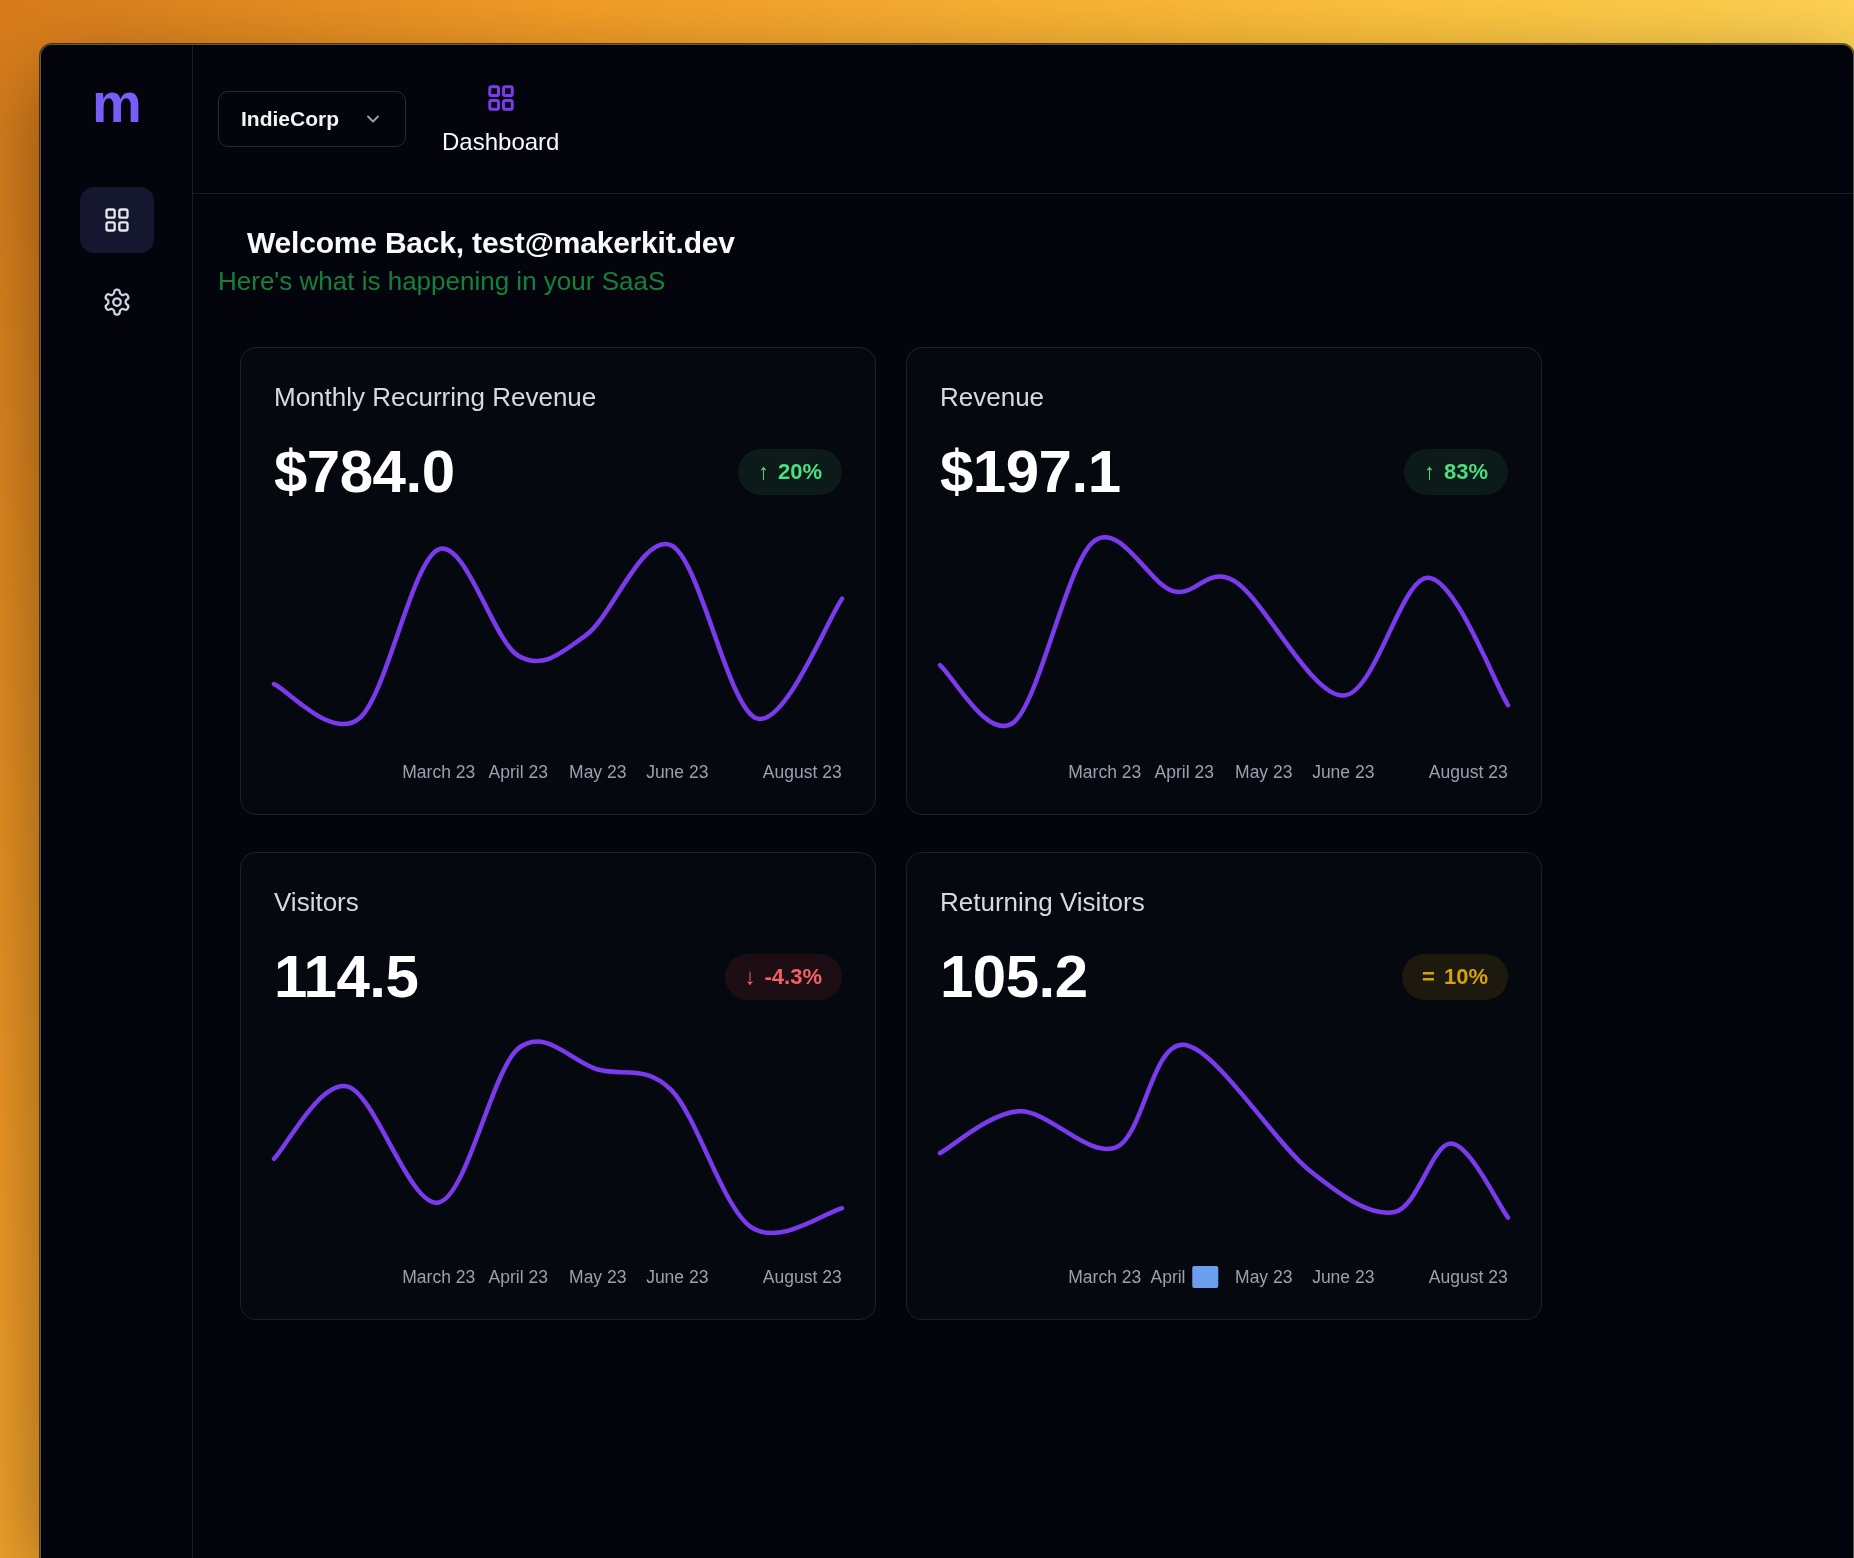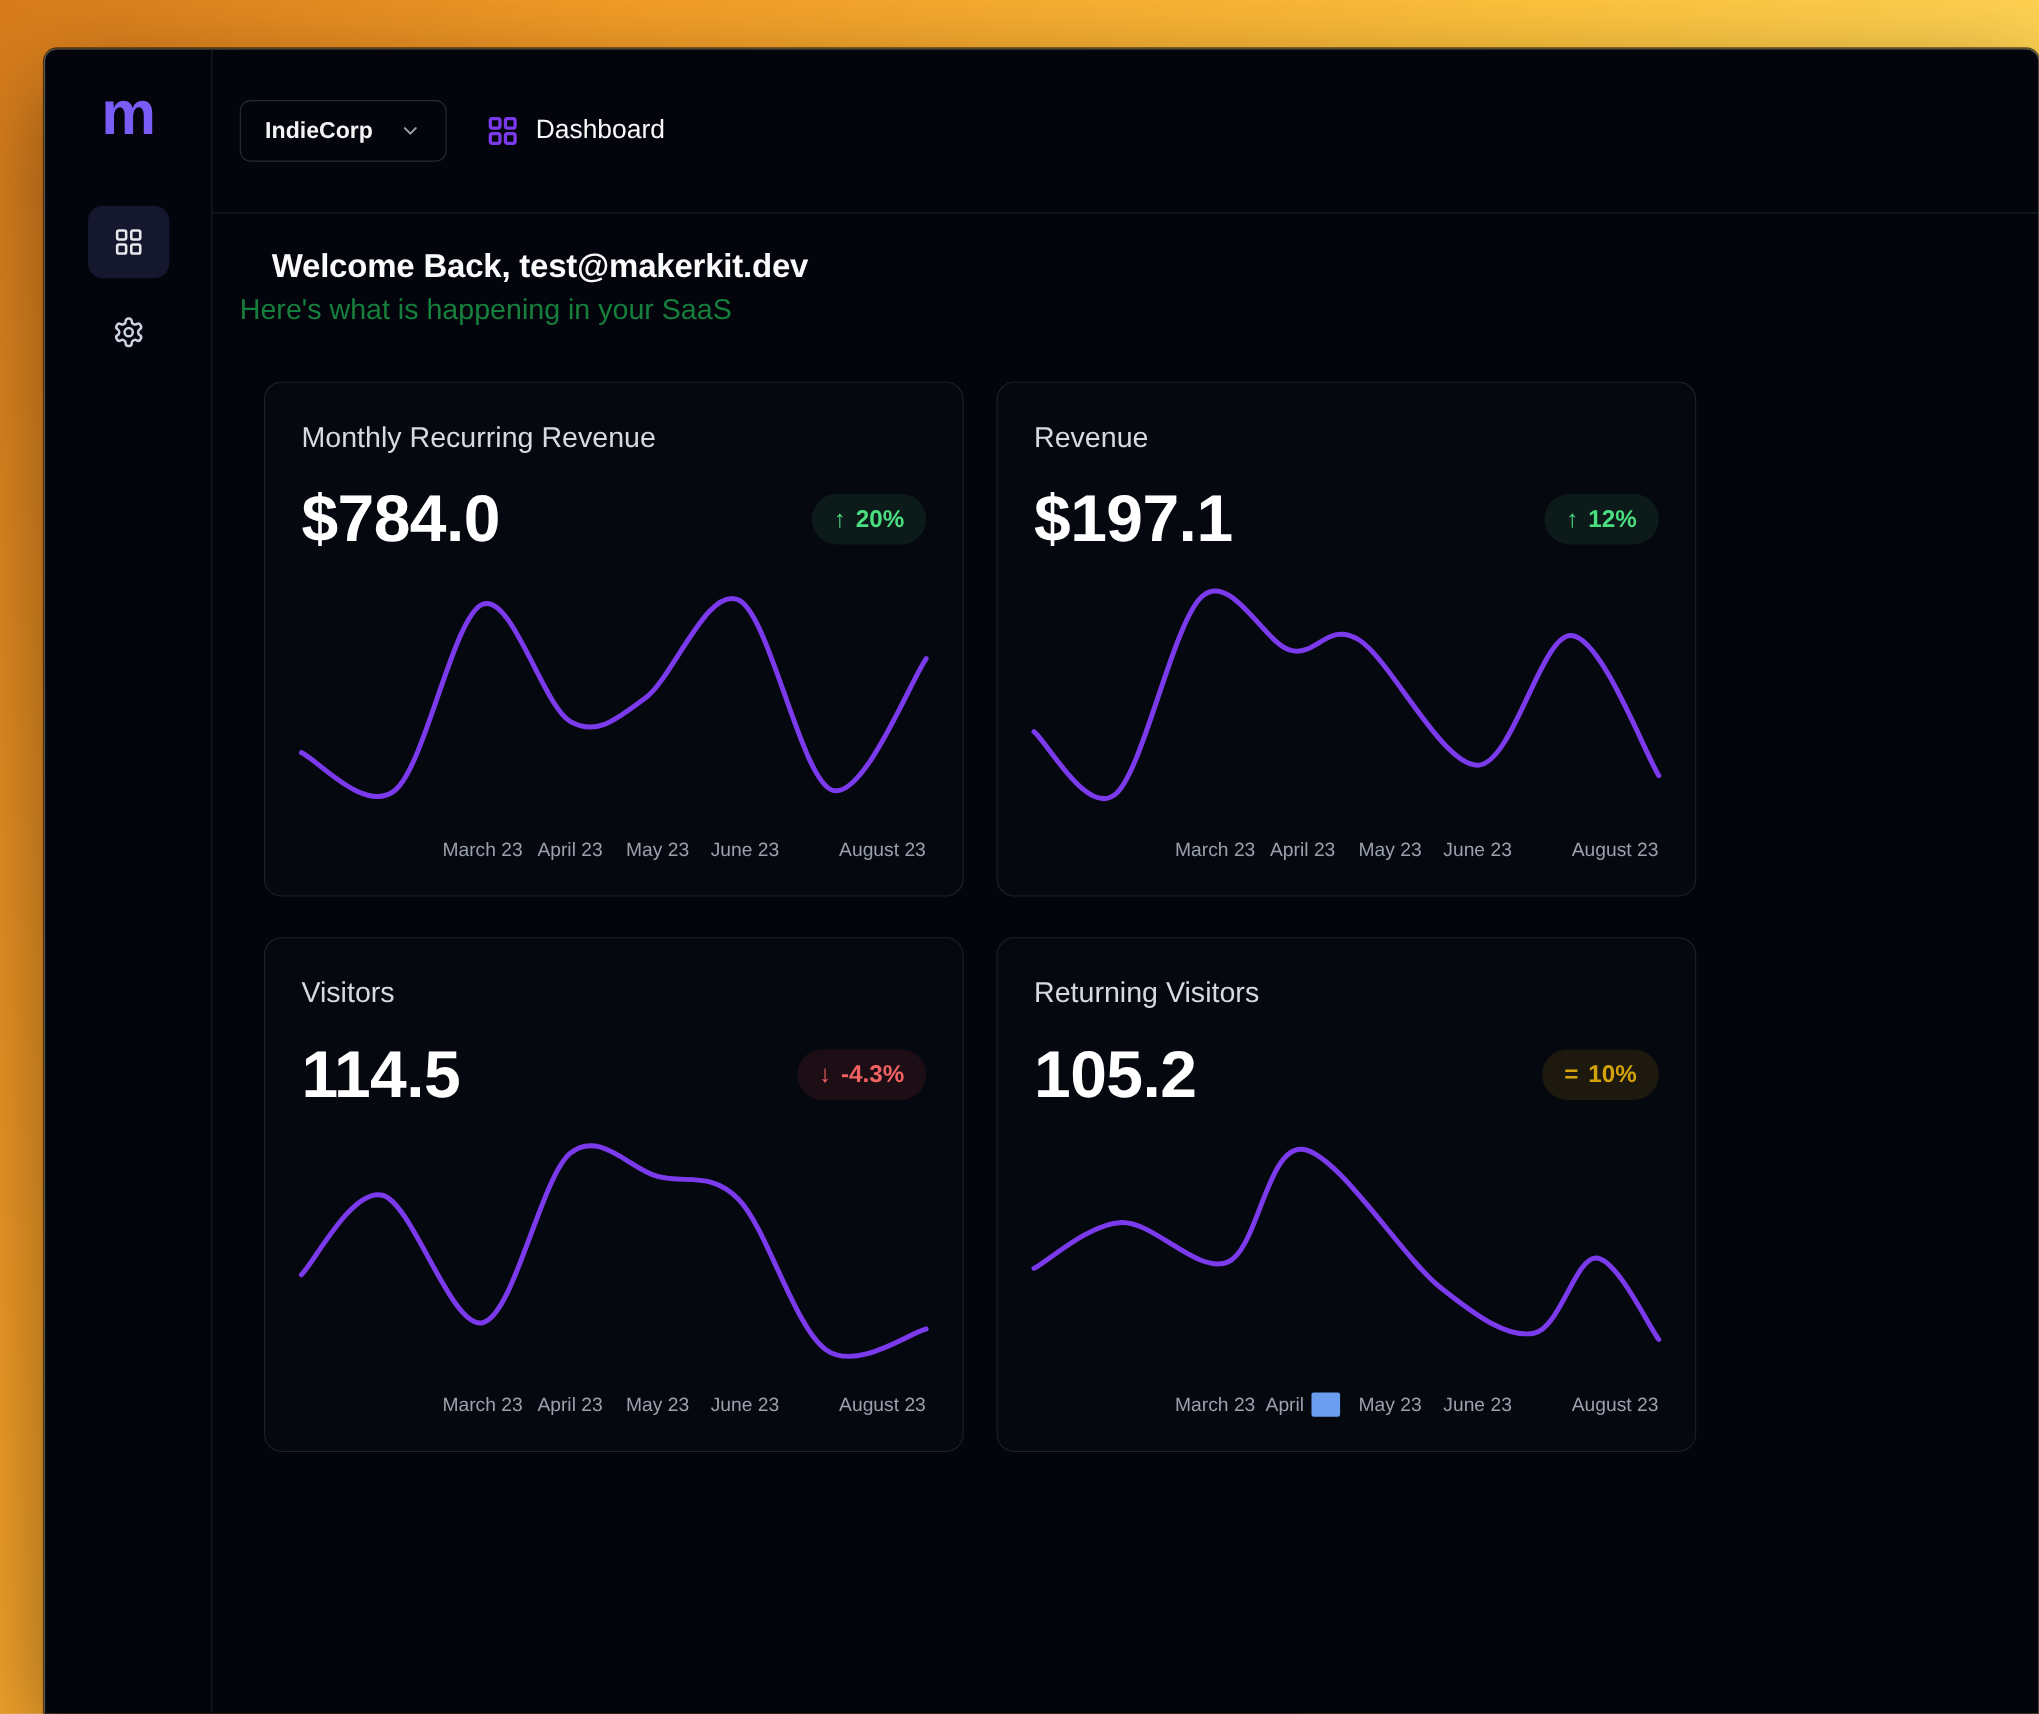--- a/index.html
+++ b/index.html
@@ -53,21 +53,21 @@
   }
   .team-btn {
     display: flex; align-items: center; gap: 24px;
     background: transparent;
     border: 1px solid #262a38; border-radius: 10px;
     padding: 15px 22px;
     color: #f3f4f6; font-size: 21px; font-weight: 600;
     font-family: inherit; cursor: pointer;
   }
   .team-btn .chev { color: #9ca3af; display: flex; }
-  .page-title-wrap { display: flex; gap: 15px; margin-left: 36px; }
+  .page-title-wrap { display: flex; align-items: center; gap: 15px; margin-left: 36px; flex-direction: column; }
   .page-title-wrap .grid-ic { color: #7c3aed; display: flex; }
   .page-title { color: #f9fafb; font-size: 24px; font-weight: 500; }
   
   .content { padding: 32px 0 0 25px; }
   .welcome-title { color: #f9fafb; font-size: 30px; font-weight: 700; letter-spacing: -0.2px; margin-left: 29px; }
   .welcome-sub { color: #15803d; font-size: 26px; font-weight: 400; margin-top: 6px; }
   .cards {
     margin-top: 50px;
     width: 1324px;
     display: grid;
@@ -195,21 +195,21 @@
             <span>August 23</span>
           </div>
         </section>
 
         <section class="card">
           <h2 class="card-title">Revenue</h2>
           <div class="value-row">
             <div class="metric-value">$197.1</div>
             <div class="badge badge-up">
               <span class="badge-icon">↑</span>
-              <span>12%</span>
+              <span>83%</span>
             </div>
           </div>
           <div class="chart">
             <svg viewBox="0 0 100 100" preserveAspectRatio="none">
                 <path vector-effect="non-scaling-stroke" d="M 0,68 C 2.17,73.00 8.50,108.83 13,98 C 17.50,87.17 22.33,14.50 27,3 C 31.67,-8.50 36.83,25.50 41,29 C 45.17,32.50 47.00,14.83 52,24 C 57.00,33.17 65.33,84.33 71,84 C 76.67,83.67 81.17,21.17 86,22 C 90.83,22.83 97.67,77.83 100,89" style="stroke: rgb(124, 58, 237);"></path>
               </svg>
           </div>
           <div class="x-labels">
             <span>March 23</span>
             <span>April 23</span>

